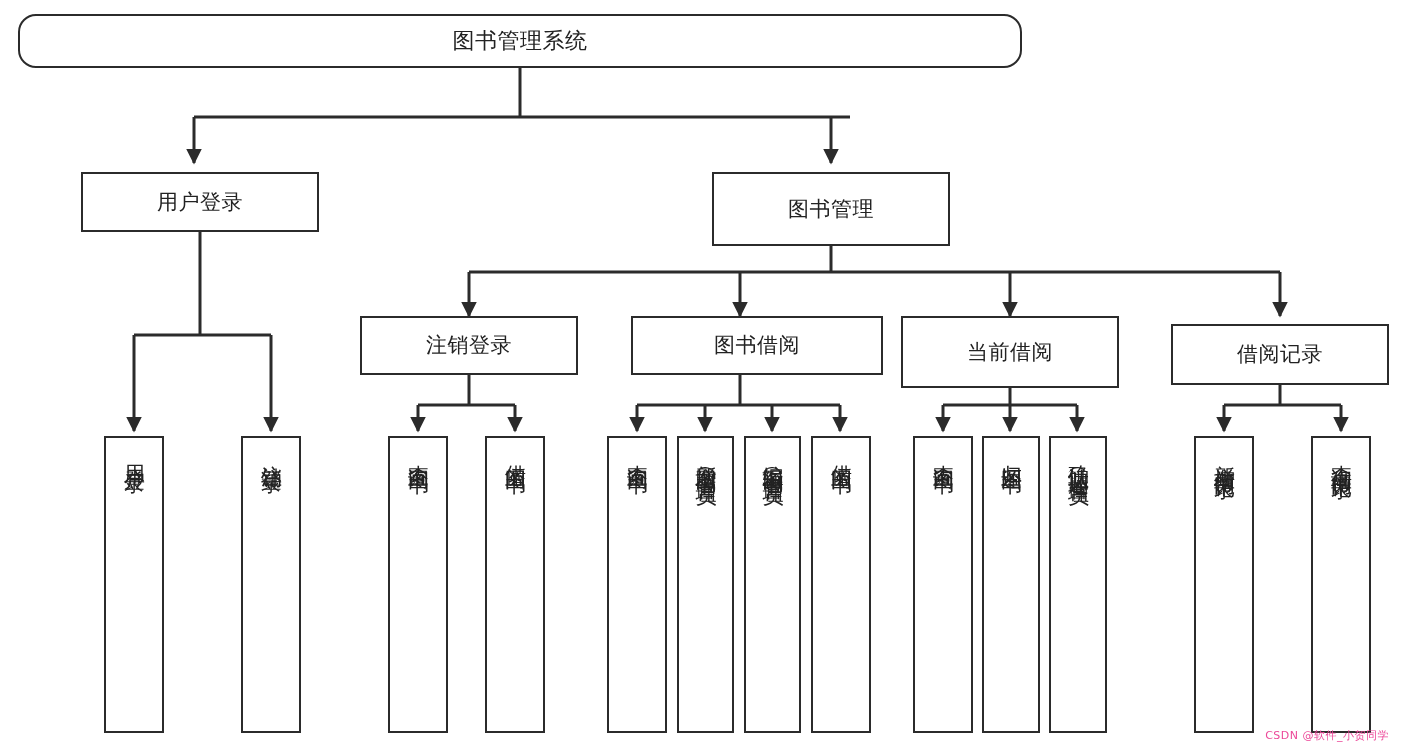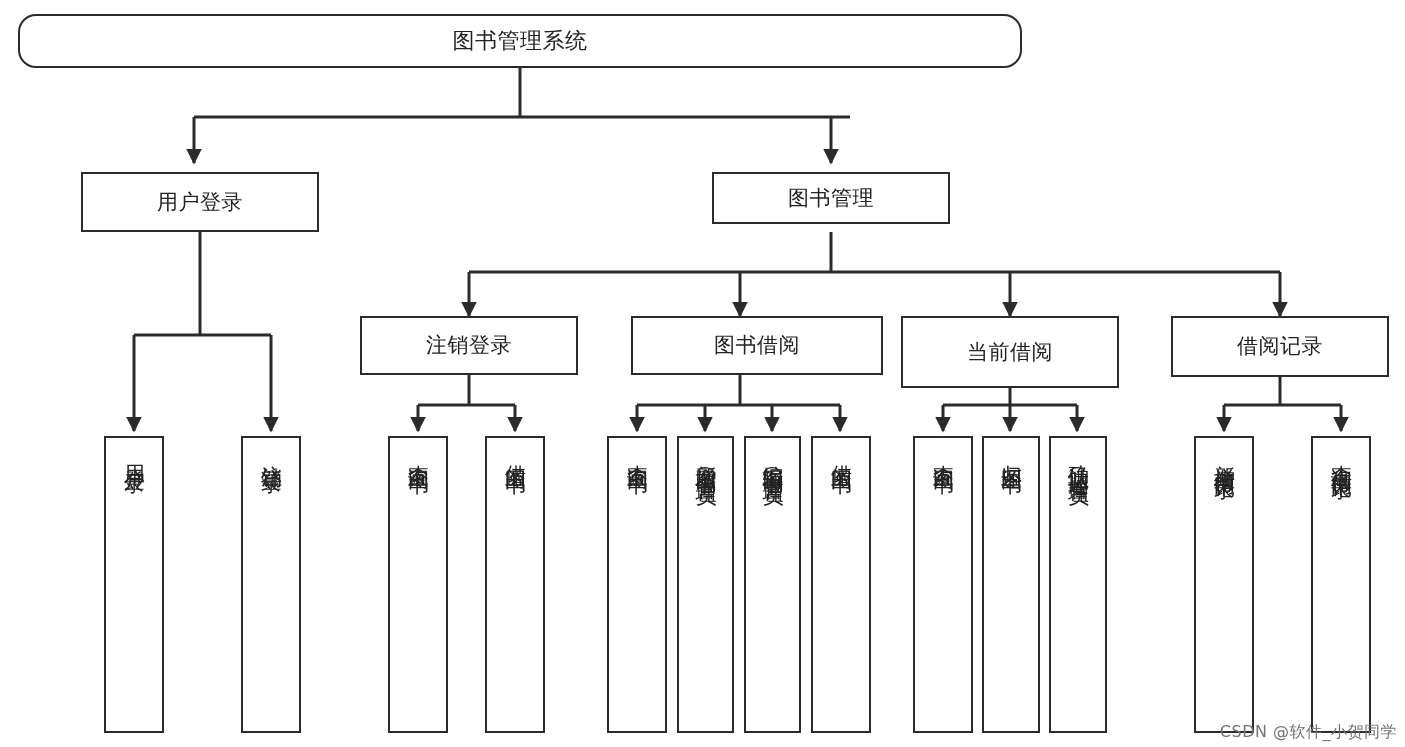--- a/index.html
+++ b/index.html
@@ -58,24 +58,24 @@
   .node.vert .lbl {
     writing-mode: vertical-rl;
     text-orientation: upright;
     font-size: 21px;
     line-height: 1.18;
     letter-spacing: 3px;
     white-space: nowrap;
   }
   #watermark {
     position: absolute;
-    right: 8px;
+    right: 16px;
     bottom: 4px;
-    font-size: 16px;
-    color: #737373;
+    font-size: 11px;
+    color: #ec4899;
     z-index: 5;
     white-space: nowrap;
     letter-spacing: 0.5px;
   }
 </style>
 </head>
 <body>
 
 <div id="canvas">
 
@@ -130,37 +130,37 @@
   </svg>
 
   <div class="node horiz root" style="left:18px; top:14px; width:1004px; height:54px;border-radius:18px;">
     <span class="lbl">图书管理系统</span>
   </div>
 
   <div class="node horiz" style="left:81px; top:172px; width:238px; height:60px;">
     <span class="lbl">用户登录</span>
   </div>
 
-  <div class="node horiz" style="left:712px; top:172px; width:238px; height:52px;">
+  <div class="node horiz" style="left:712px; top:172px; width:238px; height:74px;">
     <span class="lbl">图书管理</span>
   </div>
 
   <div class="node horiz" style="left:360px; top:316px; width:218px; height:59px;">
     <span class="lbl">注销登录</span>
   </div>
 
   <div class="node horiz" style="left:631px; top:316px; width:252px; height:59px;">
     <span class="lbl">图书借阅</span>
   </div>
 
   <div class="node horiz" style="left:901px; top:316px; width:218px; height:72px;">
     <span class="lbl">当前借阅</span>
   </div>
 
-  <div class="node horiz" style="left:1171px; top:316px; width:218px; height:61px;">
+  <div class="node horiz" style="left:1171px; top:324px; width:218px; height:61px;">
     <span class="lbl">借阅记录</span>
   </div>
 
   <div class="node vert" style="left:104px; top:436px; width:60px; height:297px;">
     <span class="lbl">用户登录</span>
   </div>
 
   <div class="node vert" style="left:241px; top:436px; width:60px; height:297px;">
     <span class="lbl">注销登录</span>
   </div>

